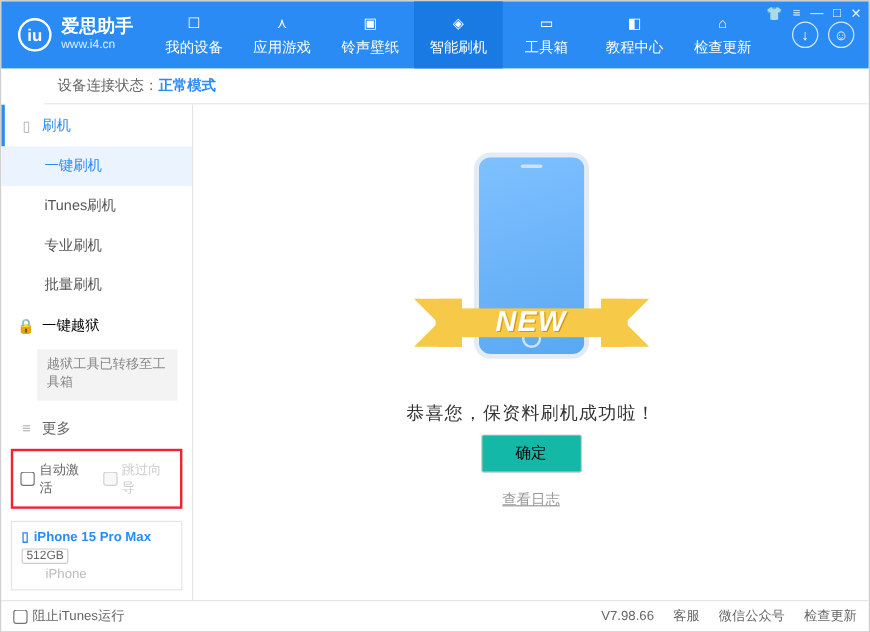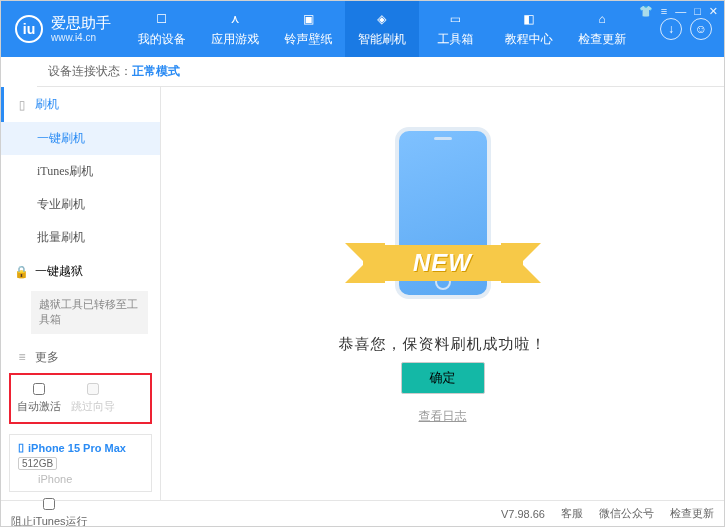--- a/index.html
+++ b/index.html
@@ -1,58 +1,58 @@
 <!DOCTYPE html>
 <html><head>
 <meta charset="utf-8">
 <style>
 * { margin: 0; padding: 0; box-sizing: border-box; font-family: "Microsoft YaHei", Arial, sans-serif; }
 body { width: 725px; height: 527px; overflow: hidden; background: #fff; border: 1px solid #d0d0d0; font-size: 12px; color: #333; }
 
 .header { height: 56px; background: #2a8bf4; display: flex; align-items: stretch; color: #fff; }
 .logo-area { display: flex; align-items: center; padding: 0 14px; }
 .logo-circle { width: 28px; height: 28px; border: 2px solid #fff; border-radius: 50%; display: flex; align-items: center; justify-content: center; font-weight: bold; font-size: 14px; margin-right: 8px; }
-.logo-text { font-size: 15px; font-weight: normal; line-height: 1.1; text-align: center; }
+.logo-text { font-size: 15px; font-weight: bold; line-height: 1.1; text-align: center; }
 .logo-sub { font-size: 10px; opacity: .85; }
 .nav { display: flex; flex: 1; }
 .nav-item { flex: 1; display: flex; flex-direction: column; align-items: center; justify-content: center; cursor: pointer; font-size: 12px; gap: 3px; }
 .nav-item.active { background: #1a7ae4; }
 .nav-icon { width: 18px; height: 18px; display: flex; align-items: center; justify-content: center; }
 .win-controls { display: flex; align-items: flex-start; padding: 4px 6px 0 0; gap: 8px; font-size: 11px; }
 .win-btn { cursor: pointer; opacity: .9; }
 .circle-btns { display: flex; align-items: center; gap: 8px; padding: 0 12px; }
 .circ { width: 22px; height: 22px; border: 1.5px solid rgba(255,255,255,.8); border-radius: 50%; display: flex; align-items: center; justify-content: center; cursor: pointer; font-size: 12px; }
 
 .status-bar { height: 30px; border-bottom: 1px solid #e5e5e5; display: flex; align-items: center; padding: 0 11px; font-size: 12px; color: #666; margin-left: 36px; }
 .status-val { color: #2a8bf4; font-weight: bold; }
 
 .body { display: flex; height: calc(100% - 56px - 30px - 26px); }
 .sidebar { width: 160px; border-right: 1px solid #e5e5e5; display: flex; flex-direction: column; }
 .side-scroll { flex: 1; overflow: hidden; }
 .section-head { display: flex; align-items: center; gap: 6px; padding: 9px 14px; color: #666; font-size: 12px; }
 .section-head.active { border-left: 3px solid #2a8bf4; color: #2a8bf4; padding-left: 11px; }
 .sh-icon { width: 14px; height: 14px; display: flex; align-items: center; justify-content: center; color: #aaa; }
-.sub-item { padding: 8px 12px 8px 36px; color: #555; cursor: pointer; font-size: 12px; font-family: Liberation Serif, serif; }
+.sub-item { padding: 8px 12px 8px 36px; color: #555; cursor: pointer; font-size: 12px; }
 .sub-item.sel { background: #eaf3fe; color: #2a8bf4; }
 .sub-tip { background: #f3f3f3; color: #888; margin: 2px 12px 6px 30px; padding: 6px 8px; font-size: 11px; line-height: 1.4; }
 .red-box { border: 2px solid #e23; margin: 4px 8px; padding: 8px 6px; display: flex; align-items: center; gap: 10px; }
-.cb { display: flex; align-items: center; gap: 4px; font-size: 11px; color: #666; flex-direction: column; }
+.cb { display: flex; align-items: center; gap: 4px; font-size: 11px; color: #666; }
 .cb input { width: 12px; height: 12px; }
 .cb.disabled { color: #ccc; }
 .device-box { border: 1px solid #e5e5e5; margin: 6px 8px 8px; padding: 6px 8px; font-size: 11px; }
 .dev-name { color: #2a8bf4; font-weight: bold; display: flex; align-items: center; gap: 4px; }
 .badge { display: inline-block; border: 1px solid #ccc; border-radius: 2px; padding: 0 3px; font-size: 10px; color: #666; margin-top: 3px; }
 .dev-type { color: #bbb; margin-top: 3px; padding-left: 20px; }
 
 .main { flex: 1; display: flex; flex-direction: column; align-items: center; justify-content: flex-start; padding-top: 40px; }
 .phone-wrap { position: relative; width: 150px; height: 190px; margin-bottom: 18px; }
 .phone { position: absolute; left: 50%; transform: translateX(-50%); width: 96px; height: 172px; border: 4px solid #e3ecf5; border-radius: 14px; background: linear-gradient(160deg,#7fc1ff,#5aa8f3); }
 .phone::before { content:""; position:absolute; top:6px; left:50%; transform:translateX(-50%); width:18px; height:3px; background:#cde2f7; border-radius:2px; }
 .phone::after { content:""; position:absolute; bottom:5px; left:50%; transform:translateX(-50%); width:12px; height:12px; border:2px solid #cde2f7; border-radius:50%; }
-.ribbon { position:absolute; bottom:36px; left:50%; transform:translateX(-50%); width:160px; height:36px; background:#f7c948; display:flex; align-items:center; justify-content:center; }
+.ribbon { position:absolute; bottom:36px; left:50%; transform:translateX(-50%); width:160px; height:24px; background:#f7c948; display:flex; align-items:center; justify-content:center; }
 .ribbon::before, .ribbon::after { content:""; position:absolute; width:0; height:0; border:20px solid #f7c948; }
 .ribbon::before { left:-18px; border-left-color:transparent; }
 .ribbon::after { right:-18px; border-right-color:transparent; }
 .ribbon-text { color:#fff; font-weight:bold; font-size:24px; font-style:italic; letter-spacing:1px; text-shadow:1px 1px 0 #d49b00; }
 .sparkle { position:absolute; color:#fff; font-size:14px; }
 .success-msg { font-size: 15px; color: #333; margin-bottom: 8px; letter-spacing: 1px; }
 .ok-btn { border: 1px solid #ccc; background: #14b8a6; padding: 6px 28px; font-size: 13px; cursor: pointer; border-radius: 2px; }
 .log-link { margin-top: 14px; color: #999; font-size: 12px; text-decoration: underline; cursor: pointer; }
 
 .footer { height: 26px; border-top: 1px solid #e5e5e5; display: flex; align-items: center; padding: 0 10px; font-size: 11px; color: #666; }

